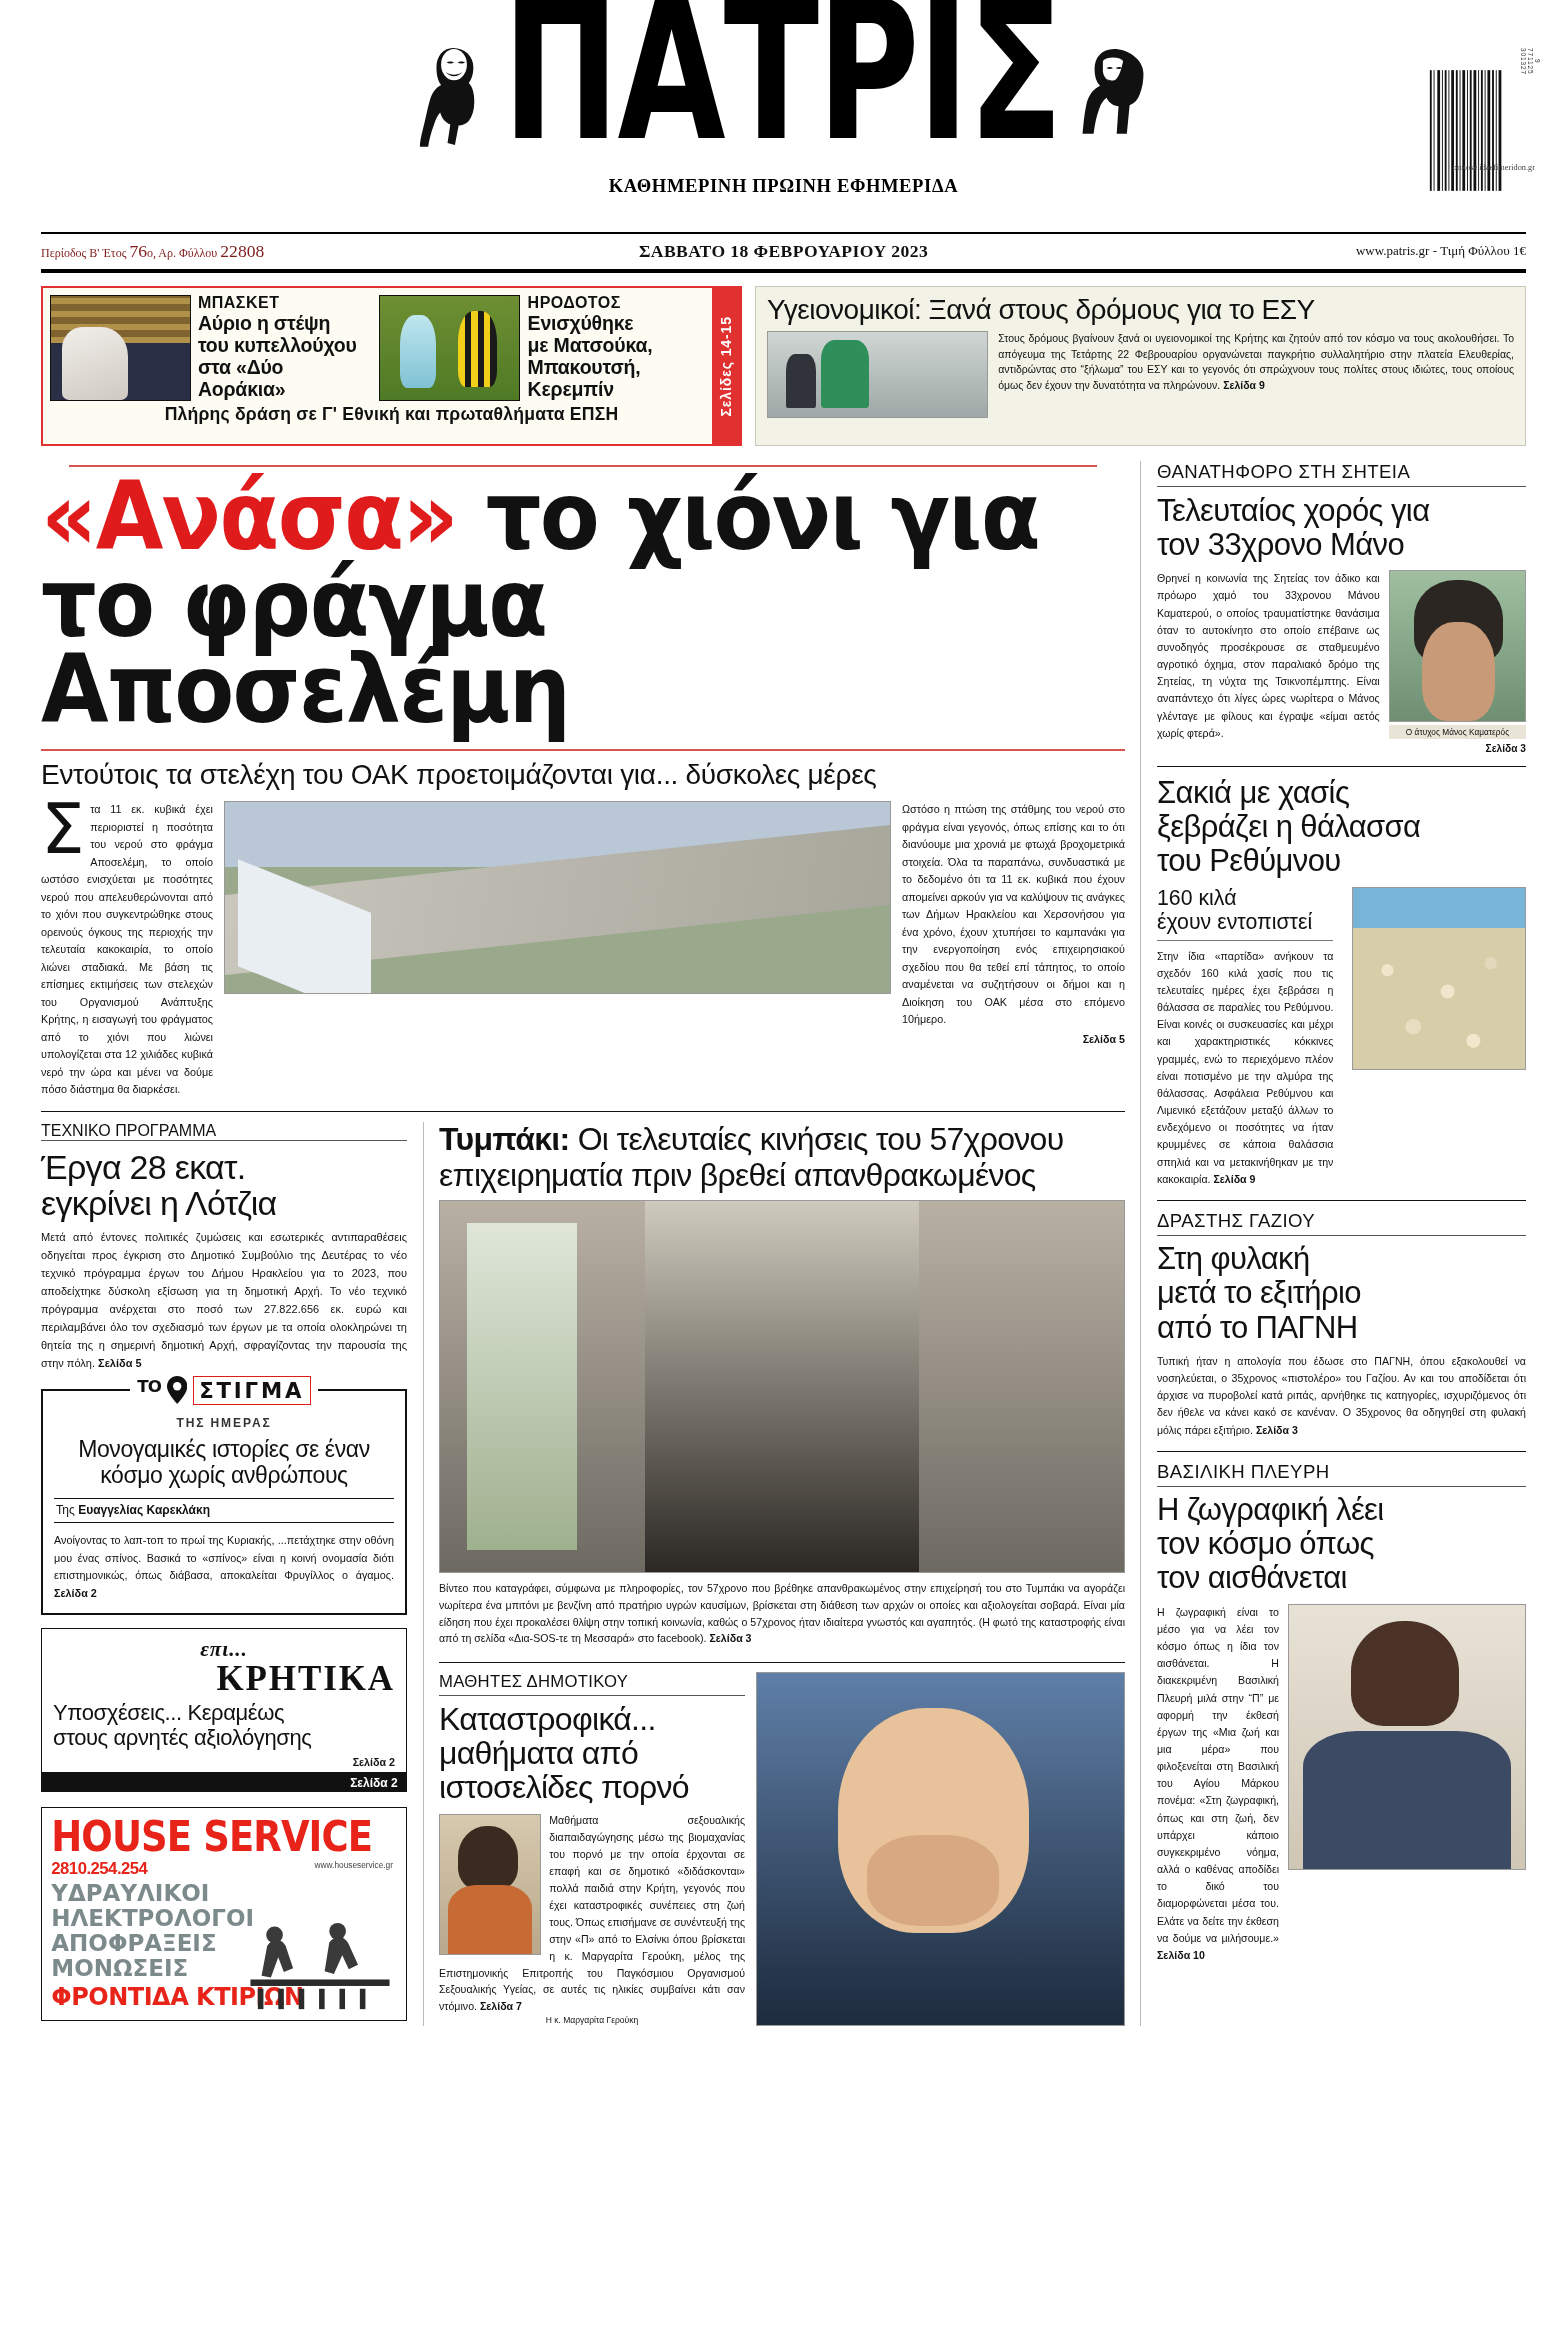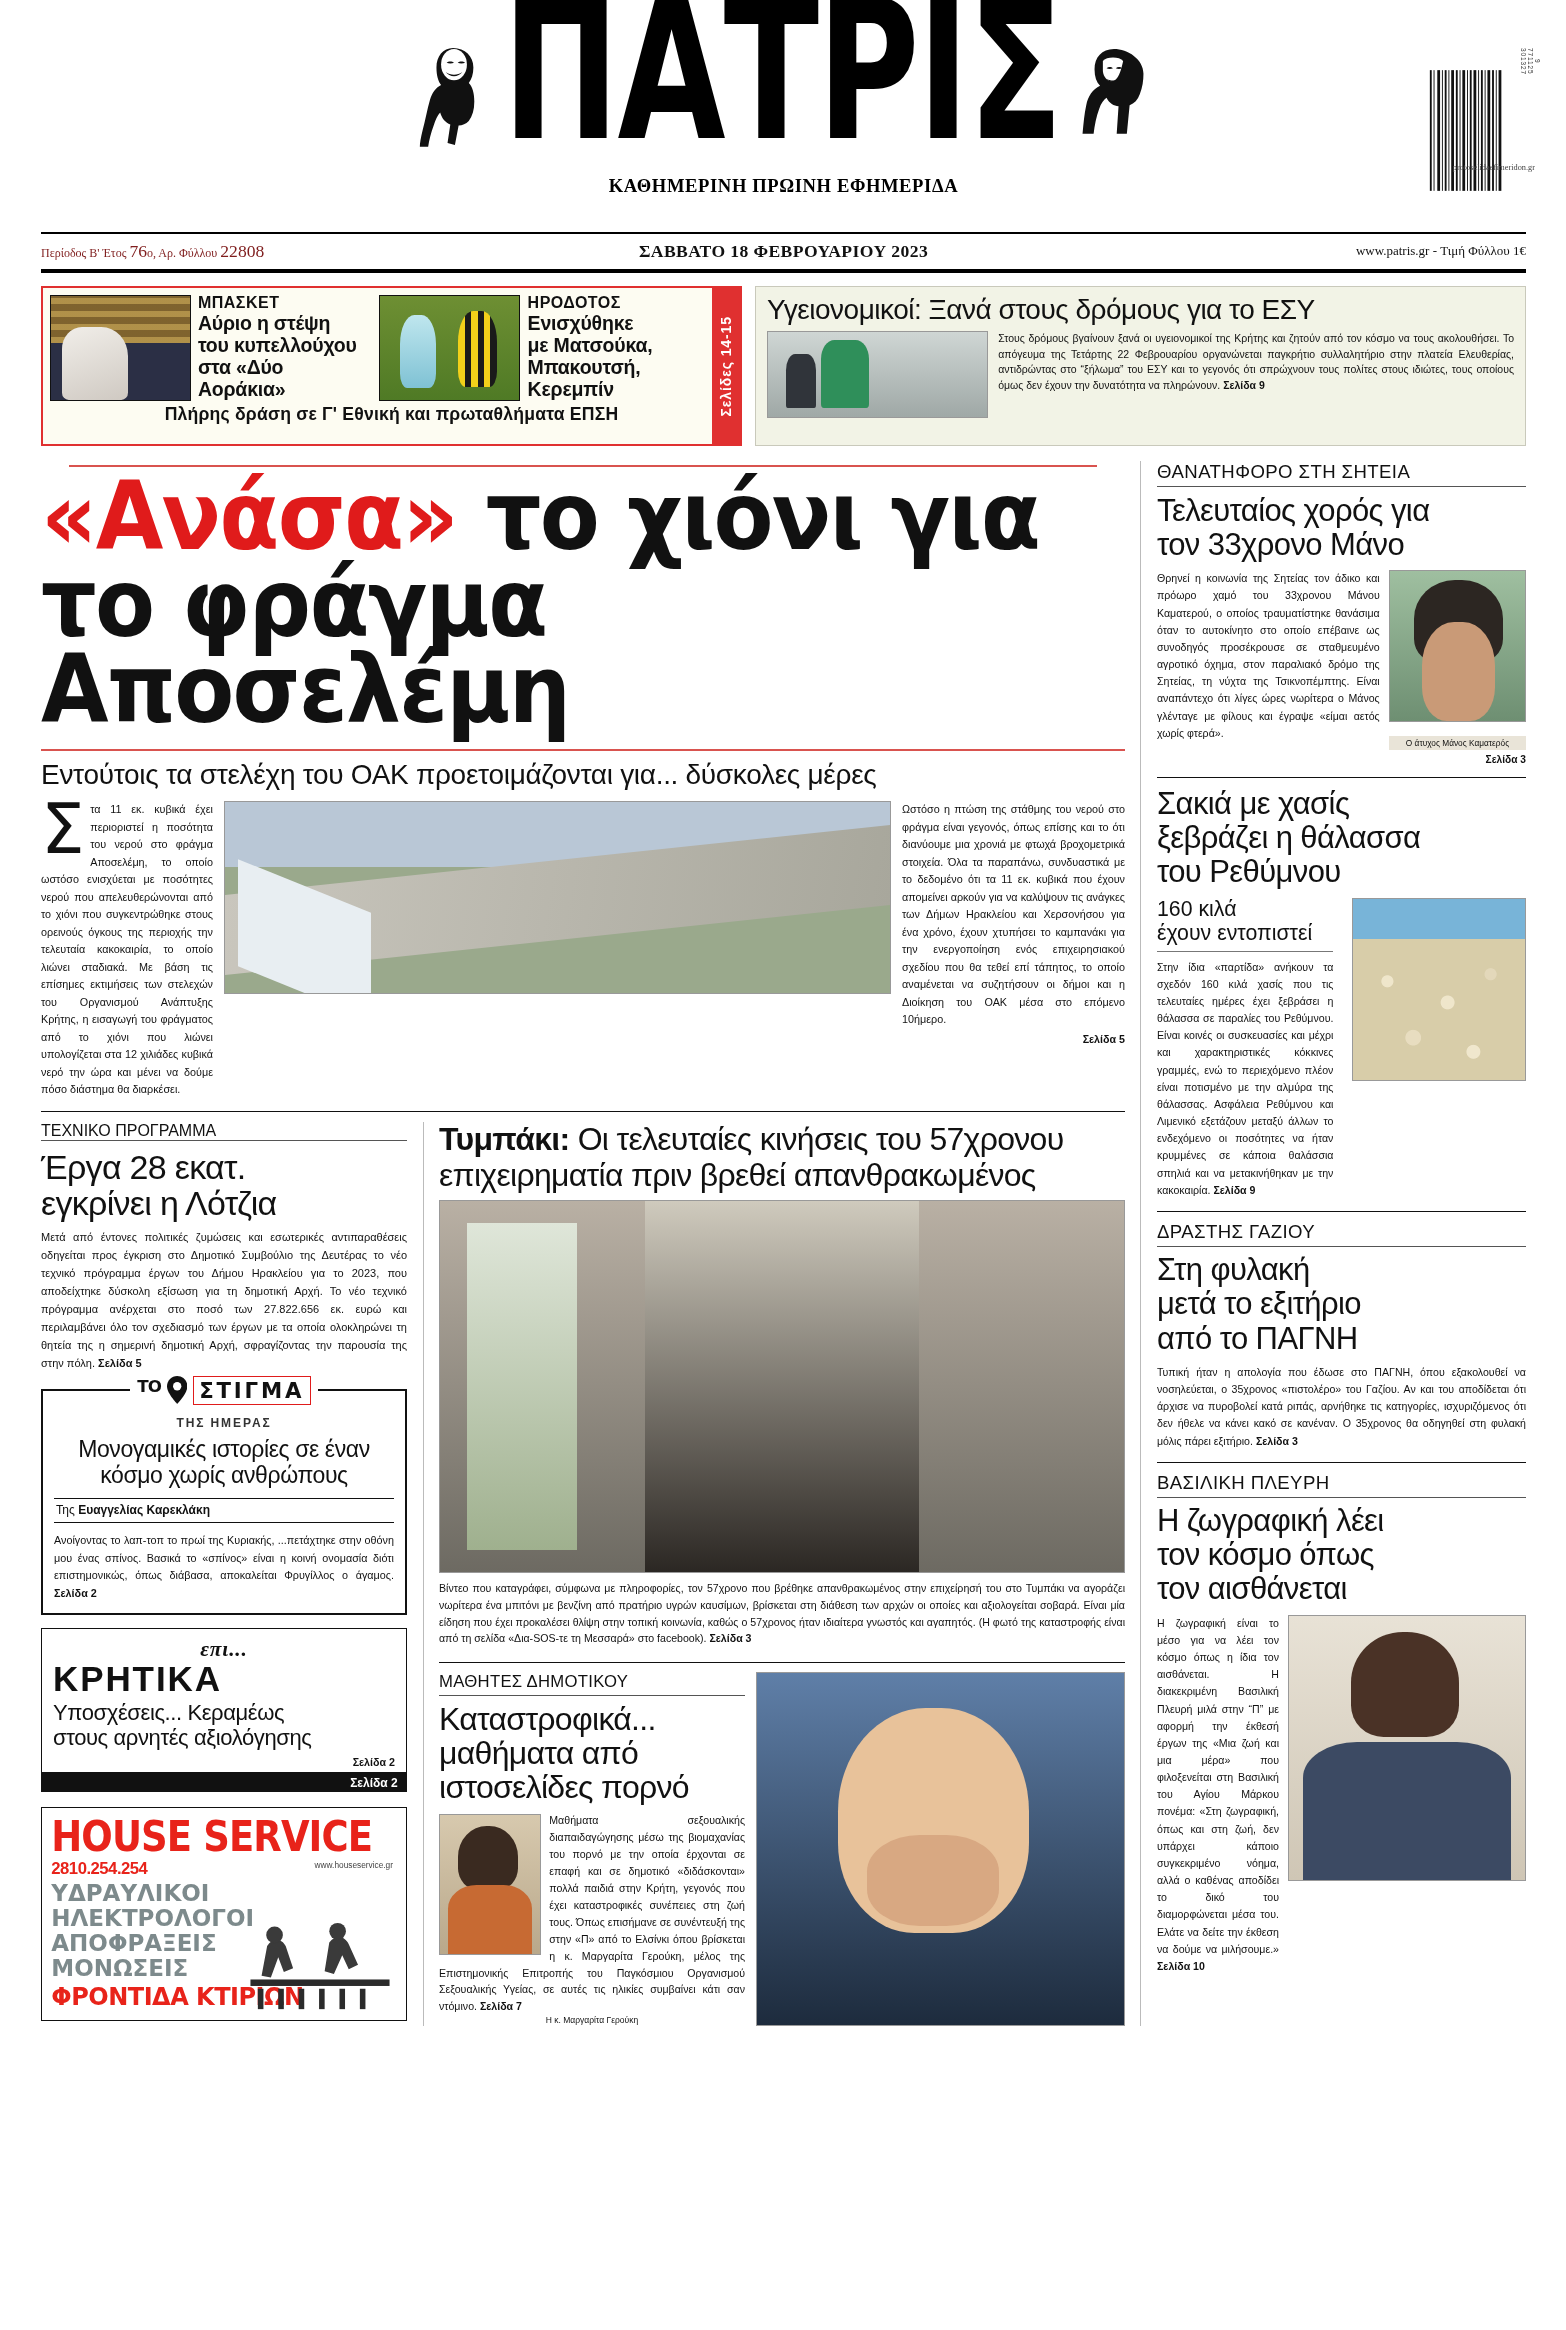--- a/index.html
+++ b/index.html
@@ -148,21 +148,21 @@
   .st-head{text-align:center;font-size:23px;line-height:1.14;font-weight:400;letter-spacing:-0.4px;}
   .st-byline{
     border-top:0.9px solid #111;border-bottom:0.9px solid #111;margin:9.3px 0;padding:4.6px 1.9px;font-size:12px;
   }
   .st-byline b{font-weight:700;}
   .st-body{font-size:10.8px;line-height:1.62;text-align:justify;}
 
   
   .kritika{margin-top:13px;border:1.9px solid #111;padding:8.3px 11px 0 11px;}
   .kr-epi{text-align:center;font-family:"Liberation Serif",serif;font-style:italic;font-weight:700;font-size:21.3px;letter-spacing:0.9px;}
-  .kr-word{text-align:left;font-family:Liberation Sans, sans-serif;font-weight:700;font-size:35px;letter-spacing:1.9px;line-height:1;margin-top:-1.9px;}
+  .kr-word{text-align:right;font-family:Liberation Serif, serif;font-weight:700;font-size:35px;letter-spacing:1.9px;line-height:1;margin-top:-1.9px;}
   .kr-head{font-size:22px;font-weight:400;line-height:1.12;margin-top:5.6px;letter-spacing:-0.4px;}
   .kr-foot{text-align:right;font-size:10.7px;font-weight:700;padding:5.6px 0 3.7px 0;}
   .blackbar{background:#111;color:#fff;text-align:right;font-weight:700;font-size:12px;padding:2.8px 9.3px;margin-top:0;}
 
   
   .ad{margin-top:15px;border:0.9px solid #111;background:#fff;padding:7.4px 9.3px 9.3px 9.3px;position:relative;overflow:hidden;}
   .ad-title{
     font-family:"DejaVu Sans",sans-serif;font-weight:700;color:#e8231a;font-size:37px;
     letter-spacing:-0.9px;line-height:.95;transform:scaleY(1.15);transform-origin:left top;
   }
@@ -188,21 +188,21 @@
   .stud-portrait{width:100px;height:139px;float:left;margin:1.9px 8.3px 3.7px 0;border:0.9px solid #999;overflow:hidden;position:relative;}
   .stud-portrait-cap{font-size:8.5px;text-align:center;line-height:1.2;}
 
   
   .rc-kicker{font-size:18.6px;letter-spacing:0.4px;border-bottom:0.9px solid #555;padding-bottom:2.8px;margin-bottom:6.5px;}
   .rc-head{font-size:31px;font-weight:400;line-height:1.1;letter-spacing:-0.6px;margin-bottom:8.3px;}
   .rc-row{display:flex;gap:9.3px;}
   .rc-body{font-size:10.6px;line-height:1.62;text-align:justify;flex:1;}
   .rc-photo{flex:0 0 137px;}
   .rc-photo .fr{height:150px;border:0.9px solid #999;overflow:hidden;position:relative;}
-  .rc-cap{font-size:8.3px;text-align:center;line-height:1.25;margin-top:14px;background:#e9e4d8;padding:1.9px;}
+  .rc-cap{font-size:8.3px;text-align:center;line-height:1.25;margin-top:3px;background:#e9e4d8;padding:1.9px;}
   .rc-sep{height:0.9px;background:#111;margin:12px 0 9.3px 0;}
   .rc-photo-wide{height:181px;border:0.9px solid #999;overflow:hidden;position:relative;margin-left:9.3px;flex:0 0 172px;}
   .rc-subhead{font-size:21.3px;font-weight:400;line-height:1.12;border-bottom:0.9px solid #777;padding-bottom:5.6px;margin-bottom:6.5px;}
 
   
   .ph{position:absolute;inset:0;}
   .ph-basket{background:
      linear-gradient(#2b2f45,#2b2f45);}
   .ph-basket::before{content:"";position:absolute;inset:0;background:
      repeating-linear-gradient(0deg,#c8a24a 0 6.5px,#8e6c2a 6.5px 13px);opacity:.85;height:45%;}

